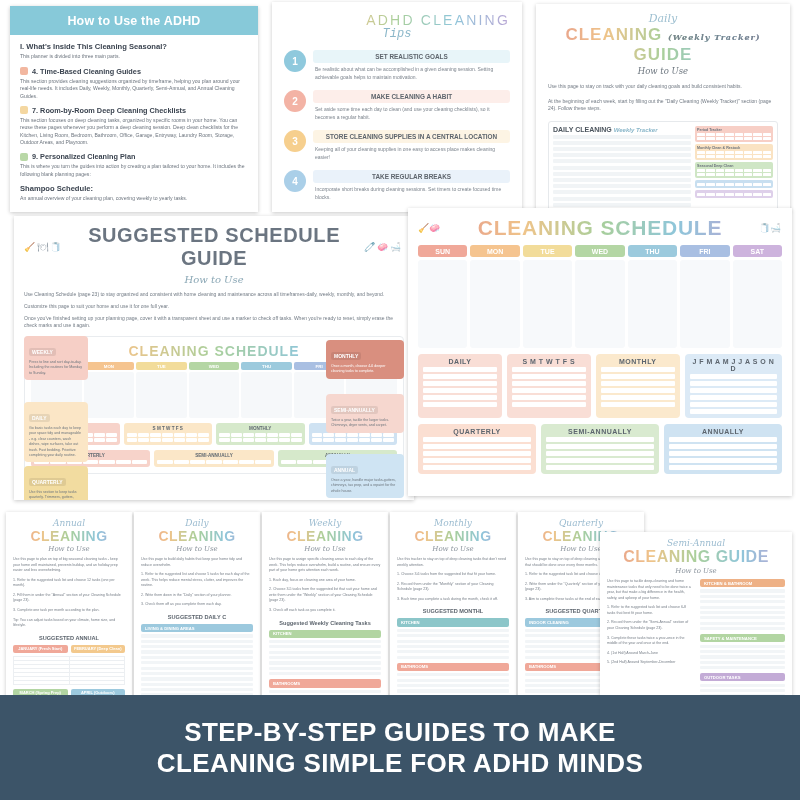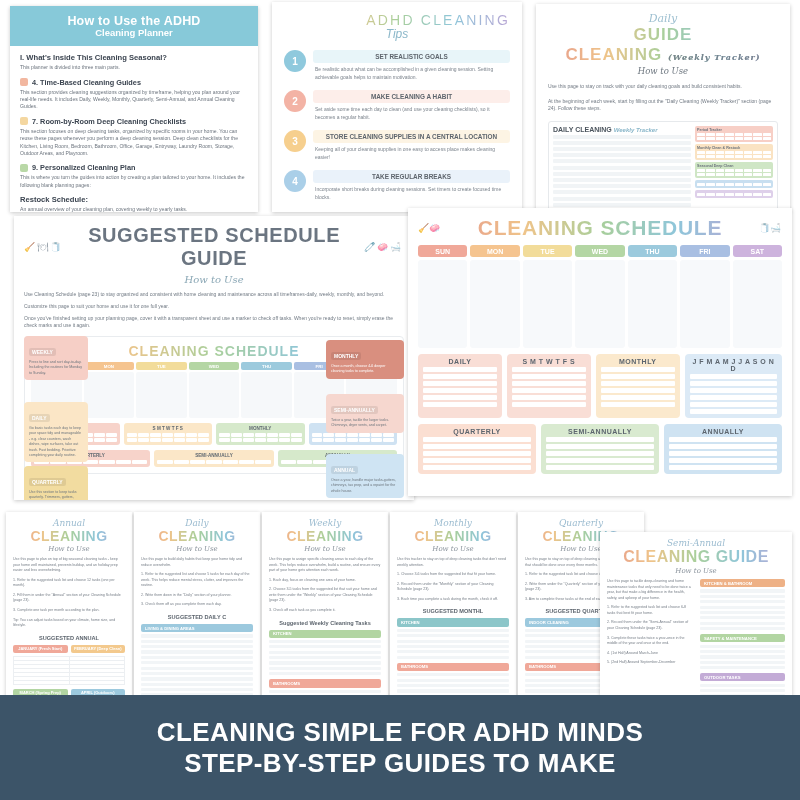--- a/index.html
+++ b/index.html
@@ -35,21 +35,21 @@
   .numrow .t { font-size:7.3px; font-weight:bold; color:#3b4450; }
   .c1 { background:#f2b7a0 } .c2 { background:#f4d7a1 } .c3 { background:#b9d8a7 }
 
   
   #p-tips { left:272px; top:2px; width:250px; height:210px; padding:10px 12px; }
   #p-tips .t1 {
     text-align:right; font-size:14px; letter-spacing:2.2px; font-weight:normal;
     background:linear-gradient(90deg,#e79a8c,#efc48a,#a9cf9b,#8fc6da,#b9a5d4);
     -webkit-background-clip:text; background-clip:text; color:transparent;
   }
-  #p-tips .t2 { text-align:center; font-size:12px; font-style:italic; color:#8bb7c9; margin-top:-1px; font-family:Liberation Sans, sans-serif;}
+  #p-tips .t2 { text-align:center; font-size:12px; font-style:italic; color:#8bb7c9; margin-top:-1px; font-family:Liberation Mono, monospace;}
   .tip { display:flex; align-items:flex-start; gap:7px; margin-top:9px; }
   .tip .circ {
     width:22px;height:22px;border-radius:50%;flex:none;color:#fff;
     display:flex;align-items:center;justify-content:center;font-size:10px;font-weight:bold;
   }
   .tip .box { flex:1; }
   .tip .bar { border-radius:3px; padding:3px 6px; font-size:6.4px; font-weight:bold; color:#5d646c; text-align:center;}
   .tip .txt { font-size:5px; line-height:1.5; color:#7b838c; padding:3px 2px 0; }
   .tc1{background:#8fc9dd}.tc2{background:#f3b3a5}.tc3{background:#f6cf8e}.tc4{background:#aacfe8}
   .tb1{background:#e8f5f9}.tb2{background:#fdeeea}.tb3{background:#fdf4e4}.tb4{background:#eaf2fa}
@@ -173,21 +173,20 @@
 <body>
 
 <div class="stage">
 
   <div class="cloud" style="left:300px;top:468px;width:70px;height:22px;"></div>
   <div class="cloud" style="left:540px;top:470px;width:90px;height:24px;"></div>
 
   <div class="page" id="p-howto">
     <div class="hdr">
       <div class="l1">How to Use the ADHD</div>
-      <div class="l2">Cleaning Planner</div>
     </div>
     <div class="body">
       <h4>I. What's Inside This Cleaning Seasonal?</h4>
       <p>This planner is divided into three main parts.</p>
 
       <div class="numrow">
         <span class="numsq c1"></span>
         <span class="t">4. Time-Based Cleaning Guides</span>
       </div>
       <p>This section provides cleaning suggestions organized by timeframe, helping you plan around your real-life needs. It includes Daily, Weekly, Monthly, Quarterly, Semi-Annual, and Annual Cleaning Guides.</p>
@@ -197,21 +196,21 @@
         <span class="t">7. Room-by-Room Deep Cleaning Checklists</span>
       </div>
       <p>This section focuses on deep cleaning tasks, organized by specific rooms in your home. You can reuse these pages whenever you perform a deep cleaning session. Deep clean checklists for the Kitchen, Living Room, Bedroom, Bathroom, Office, Garage, Entryway, Laundry Room, Storage, Outdoor Areas, and Playroom.</p>
 
       <div class="numrow">
         <span class="numsq c3"></span>
         <span class="t">9. Personalized Cleaning Plan</span>
       </div>
       <p>This is where you turn the guides into action by creating a plan tailored to your home. It includes the following blank planning pages:</p>
 
-      <h4>Restock Schedule:</h4>
+      <h4>Shampoo Schedule:</h4>
       <p>An annual overview of your cleaning plan, covering weekly to yearly tasks.</p>
 
     </div>
   </div>
 
   <div class="page" id="p-tips">
     <div class="t1">ADHD CLEANING</div>
     <div class="t2">Tips</div>
 
     <div class="tip">
@@ -239,25 +238,25 @@
       <div class="circ tc4">4</div>
       <div class="box">
         <div class="bar tb4">TAKE REGULAR BREAKS</div>
         <div class="txt">Incorporate short breaks during cleaning sessions. Set timers to create focused time blocks.</div>
       </div>
     </div>
   </div>
 
   <div class="page" id="p-daily">
     <div class="d1">Daily</div>
-    <div class="d2">GUIDE</div>
     <div class="d2">
       <span>CLEANING</span>
       <span class="d2s">(Weekly Tracker)</span>
     </div>
+    <div class="d2">GUIDE</div>
     <div class="d3">How to Use</div>
     <p class="small">Use this page to stay on track with your daily cleaning goals and build consistent habits.</p>
     <p class="small">At the beginning of each week, start by filling out the "Daily Cleaning (Weekly Tracker)" section (page 24). Follow these steps.</p>
 
     <div class="mini-tracker">
       <div class="mini-left">
         <div class="mini-title">
           <span>DAILY CLEANING</span>
           <i>Weekly Tracker</i>
         </div>
@@ -931,18 +930,18 @@
         <p class="gp">Clean dryer vent and lint trap</p>
         <p class="gp">Flush water heater</p>
         <p class="gp">Check and replace anywhere items (pantry or bathroom)</p>
         <p class="gp">Clean out gutters and downspouts</p>
       </div>
     </div>
   </div>
 
   <div id="banner">
     <div class="bt">
+      <div>STEP-BY-STEP GUIDES TO MAKE</div>
       <div>CLEANING SIMPLE FOR ADHD MINDS</div>
-      <div>STEP-BY-STEP GUIDES TO MAKE</div>
     </div>
   </div>
 
 </div>
 
 </body></html>

